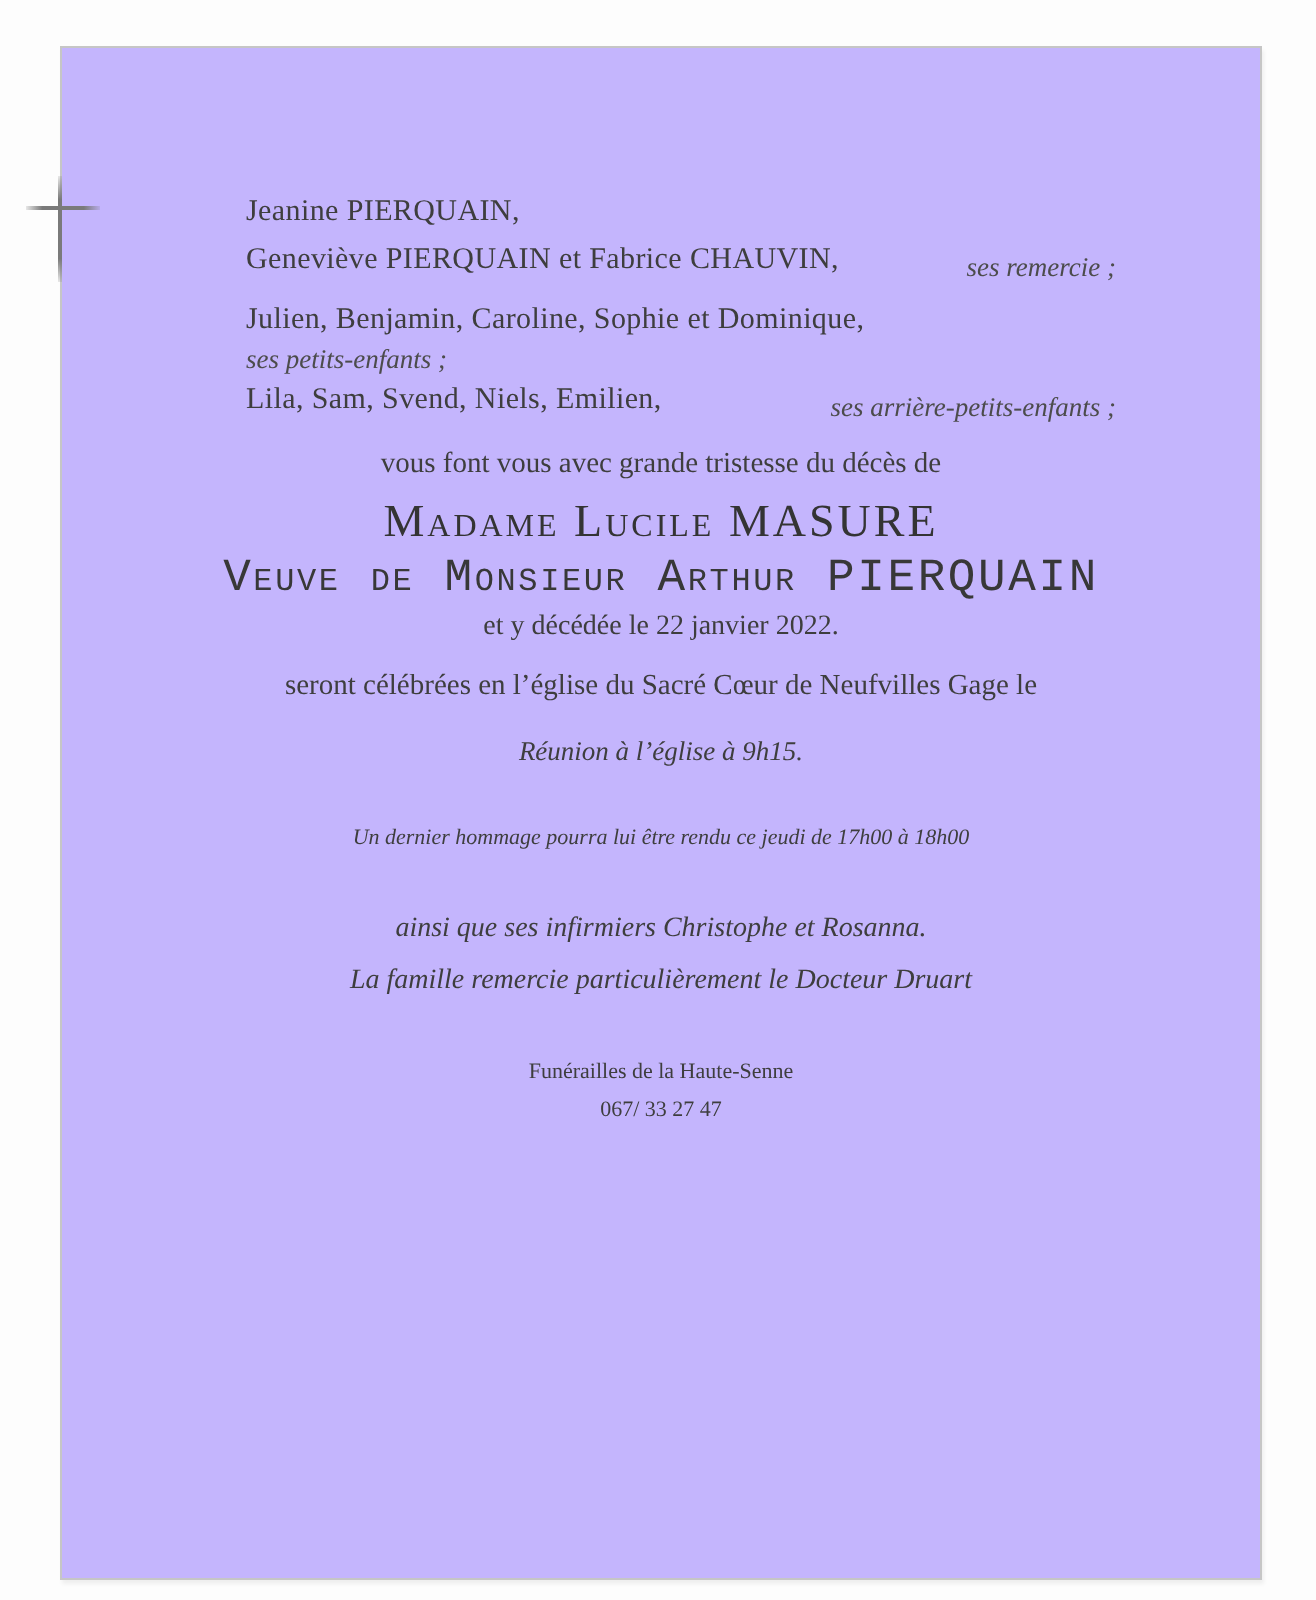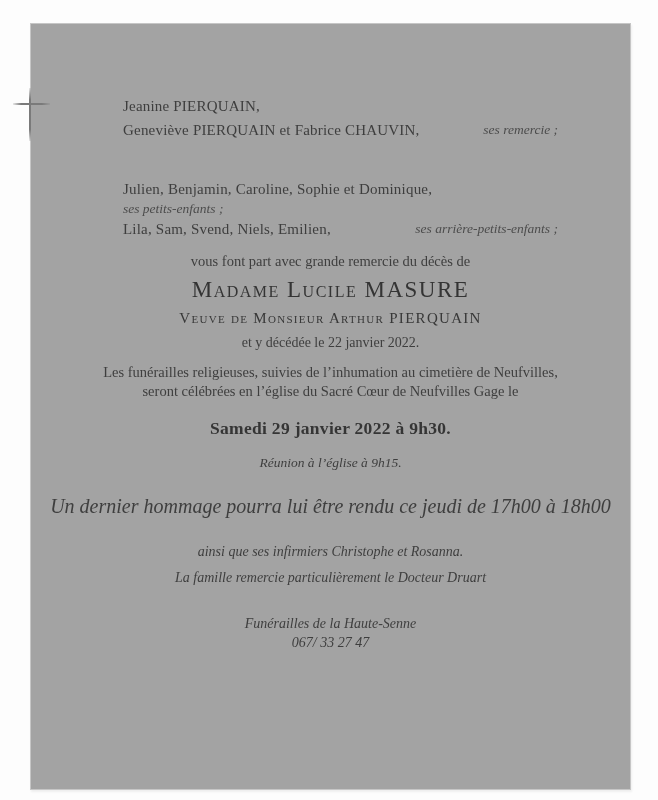--- a/index.html
+++ b/index.html
@@ -16,21 +16,21 @@
     background: #fdfdfd;
     overflow: hidden;
   }
   
   .card {
     position: absolute;
     left: 30px;
     top: 23px;
     width: 601px;
     height: 767px;
-    background: #a3a3a3;
+    background: #c4b5fd;
     border: 1px solid #c6c6c6;
     box-shadow: 1px 2px 2px rgba(0,0,0,0.06);
     box-sizing: border-box;
     padding-top: 70px;
   }
   
   .cross-v {
     position: absolute;
     left: 29px;
     top: 88px;
@@ -53,52 +53,53 @@
     padding: 0 72px 0 92px;
   }
   .name-line {
     font-size: 15px;
     line-height: 24px;
     letter-spacing: 0.2px;
   }
   .row {
     display: flex;
     justify-content: space-between;
-    align-items: center;
+    align-items: flex-end;
   }
   .relation {
     font-style: italic;
     font-size: 13.5px;
     color: #4c4c4c;
     white-space: nowrap;
   }
-  .group-2 { margin-top: 35px; }
+  .group-2 { margin-top: 6px; }
   .group-3 { }
 
   .centered { text-align: center; }
 
   .intro-line {
     margin-top: 10px;
     font-size: 14.5px;
     line-height: 20px;
   }
   .deceased-name {
     margin-top: 4px;
     font-variant: small-caps;
     font-size: 23px;
     line-height: 30px;
     letter-spacing: 1.5px;
     color: #343434;
   }
   .deceased-title {
     font-variant: small-caps;
-    font-size: 15px;
+    font-size: 23px;
     line-height: 26px;
     letter-spacing: 1.3px;
     color: #383838;
+    font-family: Liberation Mono, monospace;
   }
   .birth-block {
     margin-top: 2px;
     font-size: 14px;
     line-height: 19px;
   }
   .ceremony-block {
     margin-top: 11px;
     font-size: 14.5px;
     line-height: 19px;
@@ -113,34 +114,33 @@
   }
   .meeting-line {
     margin-top: 14px;
     font-style: italic;
     font-size: 13.5px;
     line-height: 18px;
   }
   .tribute-block {
     margin-top: 22px;
     font-style: italic;
-    font-size: 20px;
+    font-size: 11px;
     line-height: 25px;
   }
   .thanks-block {
     margin-top: 20px;
     font-style: italic;
     font-size: 14px;
     line-height: 26px;
   }
   .footer-block {
     margin-top: 23px;
-    font-size: 14px;
+    font-size: 11px;
     line-height: 19px;
-    font-style: italic;
   }
 </style>
 </head>
 <body>
 
 <div class="viewport">
 
   <div class="cross-v"></div>
   <div class="cross-h"></div>
 
@@ -165,36 +165,34 @@
 
       <div class="group group-3">
         <div class="row">
           <span class="name-line">Lila, Sam, Svend, Niels, Emilien,</span>
           <span class="relation">ses arrière-petits-enfants ;</span>
         </div>
       </div>
 
     </div>
 
-    <div class="centered intro-line">vous font part avec grande remercie du décès de</div>
+    <div class="centered intro-line">vous font vous avec grande tristesse du décès de</div>
 
     <div class="centered deceased-name">Madame Lucile MASURE</div>
 
     <div class="centered deceased-title">Veuve de Monsieur Arthur PIERQUAIN</div>
 
     <div class="centered birth-block">
       <div>et y décédée le 22 janvier 2022.</div>
     </div>
 
     <div class="centered ceremony-block">
-      <div>Les funérailles religieuses, suivies de l’inhumation au cimetière de Neufvilles,</div>
       <div>seront célébrées en l’église du Sacré Cœur de Neufvilles Gage le</div>
     </div>
 
-    <div class="centered ceremony-date">Samedi 29 janvier 2022 à 9h30.</div>
 
     <div class="centered meeting-line">Réunion à l’église à 9h15.</div>
 
     <div class="centered tribute-block">
       <div>Un dernier hommage pourra lui être rendu ce jeudi de 17h00 à 18h00</div>
     </div>
 
     <div class="centered thanks-block">
       <div>ainsi que ses infirmiers Christophe et Rosanna.</div>
       <div>La famille remercie particulièrement le Docteur Druart</div>

